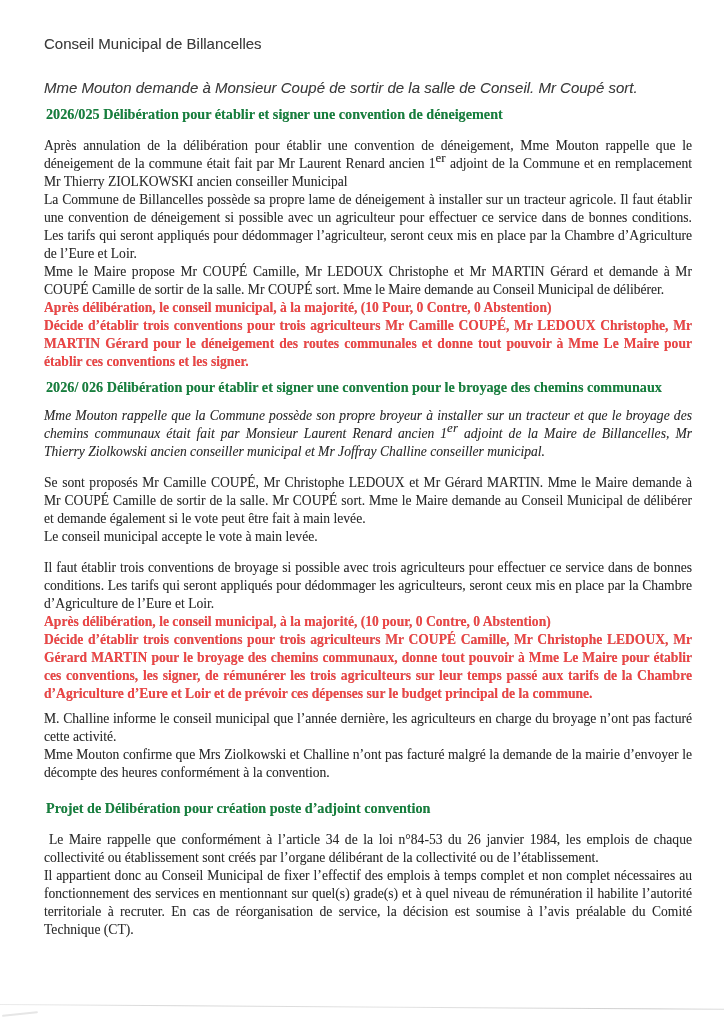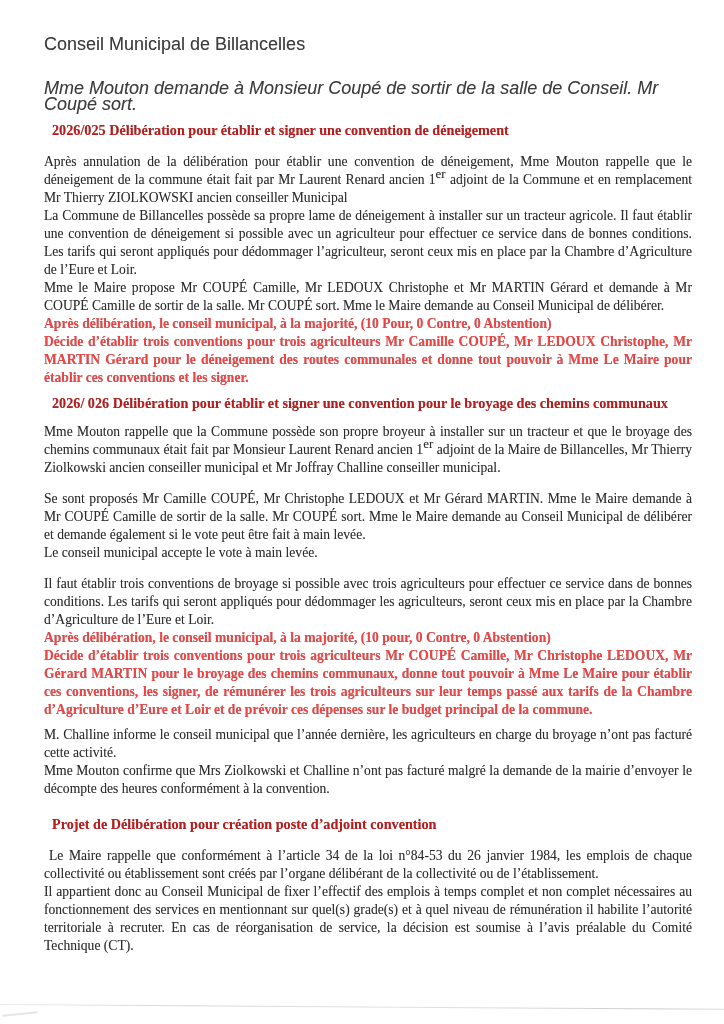--- a/index.html
+++ b/index.html
@@ -17,21 +17,21 @@
   .page {
     position: absolute;
     inset: 0;
     box-sizing: border-box;
     padding: 36px 32px 0 44px;
     background: #ffffff;
     color: #2b2b2b;
   }
   .sans {
     font-family: "Liberation Sans", sans-serif;
-    font-size: 18px;
+    font-size: 15px;
     line-height: 16px;
     color: #3c3c3c;
     text-shadow: 0 0 0.4px rgba(60,60,60,0.35);
   }
   .body-p {
     font-size: 13.6px;
     line-height: 18px;
     margin: 0;
     text-align: justify;
     white-space: pre-line;
@@ -40,37 +40,37 @@
   }
   .bold-block {
     font-weight: bold;
     color: #ef4444;
     text-shadow: 0 0 0.5px rgba(23,23,23,0.35);
   }
   .heading {
     font-weight: bold;
     font-size: 14.2px;
     line-height: 19px;
-    margin: 8px;
-    color: #b91c1c;
+    margin: 2px;
+    color: #15803d;
     text-shadow: 0 0 0.5px rgba(20,20,20,0.35);
     white-space: pre-line;
   }
   sup.sup-er {
     font-size: 13px;
     line-height: 0;
     vertical-align: super;
   }
   .indent-sm { text-indent: 5px; }
   .mt-intro   { margin-top: 28px; font-style: italic; }
   .mt-h025    { margin-top: 9px; }
   .mt-p1      { margin-top: 13px; }
   .mt-0       { margin-top: 0; }
   .mt-h026    { margin-top: 7px; }
-  .mt-p2      { margin-top: 10px; }
+  .mt-p2      { margin-top: 10px; font-style: italic; }
   .mt-13      { margin-top: 13px; }
   .mt-3       { margin-top: 7px; }
   .mt-projet  { margin-top: 17px; }
   .scan-edge-line {
     position: absolute;
     top: 1004px;
     left: -3px;
     width: 732px;
     height: 1px;
     background: linear-gradient(90deg, #ececec, #d7d7d7 25%, #e3e3e3 55%, #cdcdcd 90%, #dedede);

